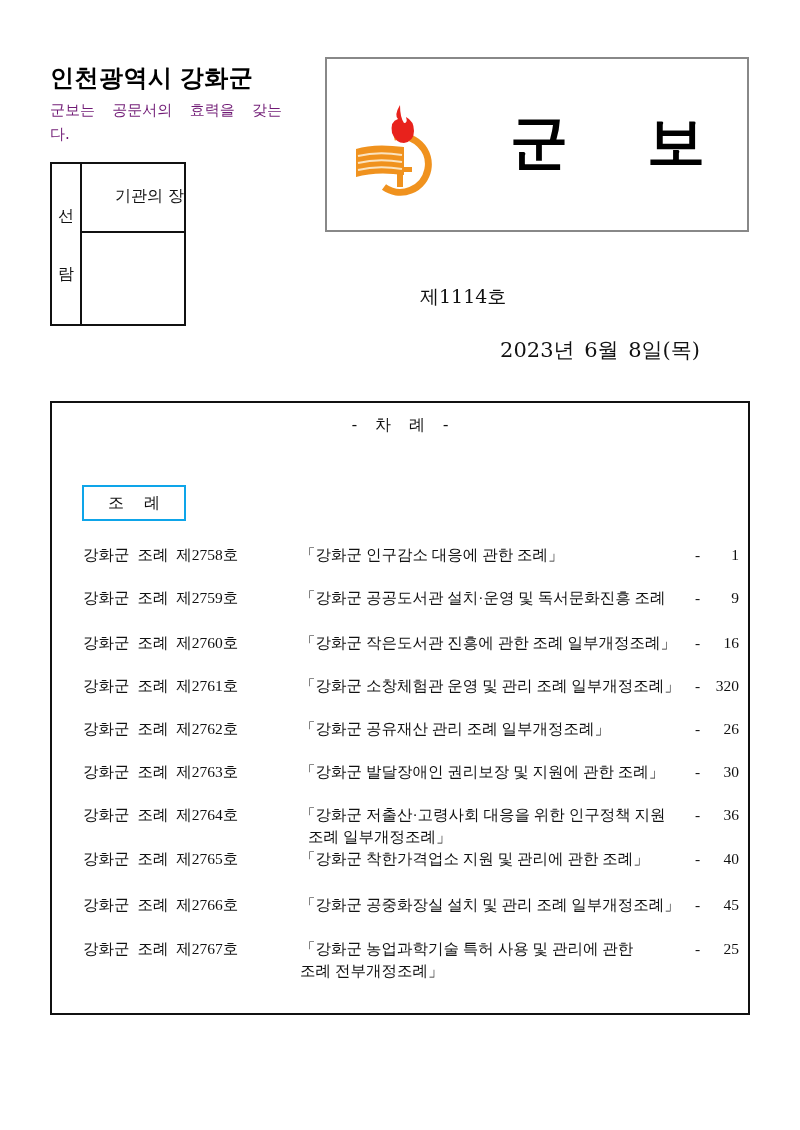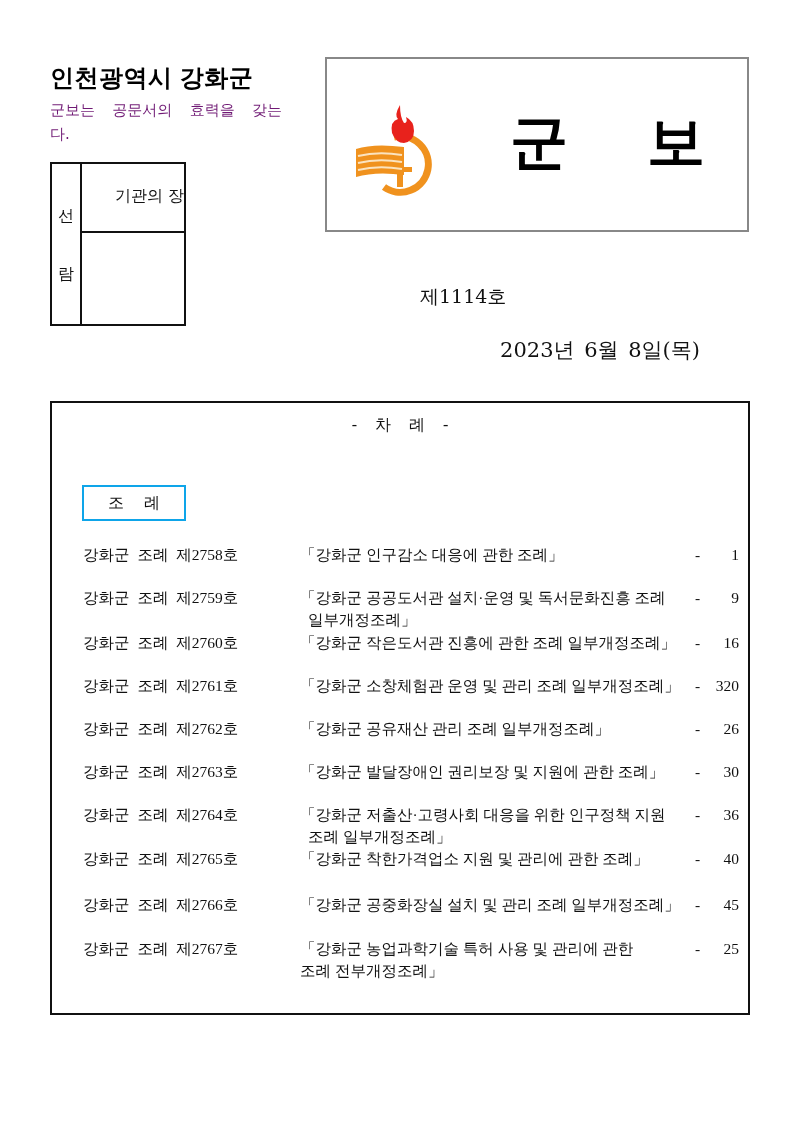--- a/index.html
+++ b/index.html
@@ -242,21 +242,21 @@
 
   <div class="entry" style="top:141px">
     <span class="ord">강화군 조례 제2758호</span>
     <span class="ttl"><span>「강화군 인구감소 대응에 관한 조례」</span></span>
     <span class="dash">-</span>
     <span class="pg">1</span>
   </div>
 
   <div class="entry" style="top:184px">
     <span class="ord">강화군 조례 제2759호</span>
-    <span class="ttl"><span>「강화군 공공도서관 설치·운영 및 독서문화진흥 조례</span><span class="l2">일부개정조례」</span></span>
+    <span class="ttl"><span>「강화군 공공도서관 설치·운영 및 독서문화진흥 조례</span></span>
     <span class="dash">-</span>
     <span class="pg">9</span>
   </div>
 
   <div class="entry" style="top:229px">
     <span class="ord">강화군 조례 제2760호</span>
     <span class="ttl"><span>「강화군 작은도서관 진흥에 관한 조례 일부개정조례」</span></span>
     <span class="dash">-</span>
     <span class="pg">16</span>
   </div>

